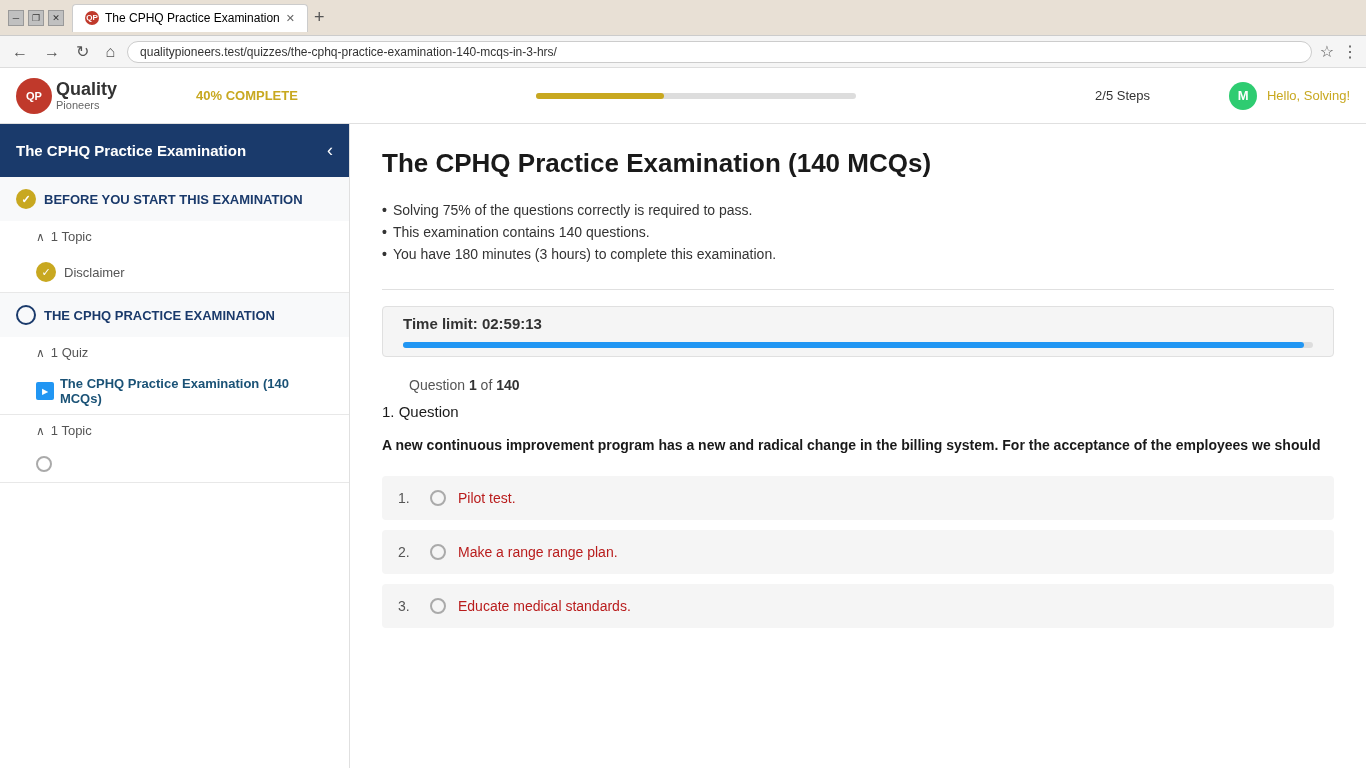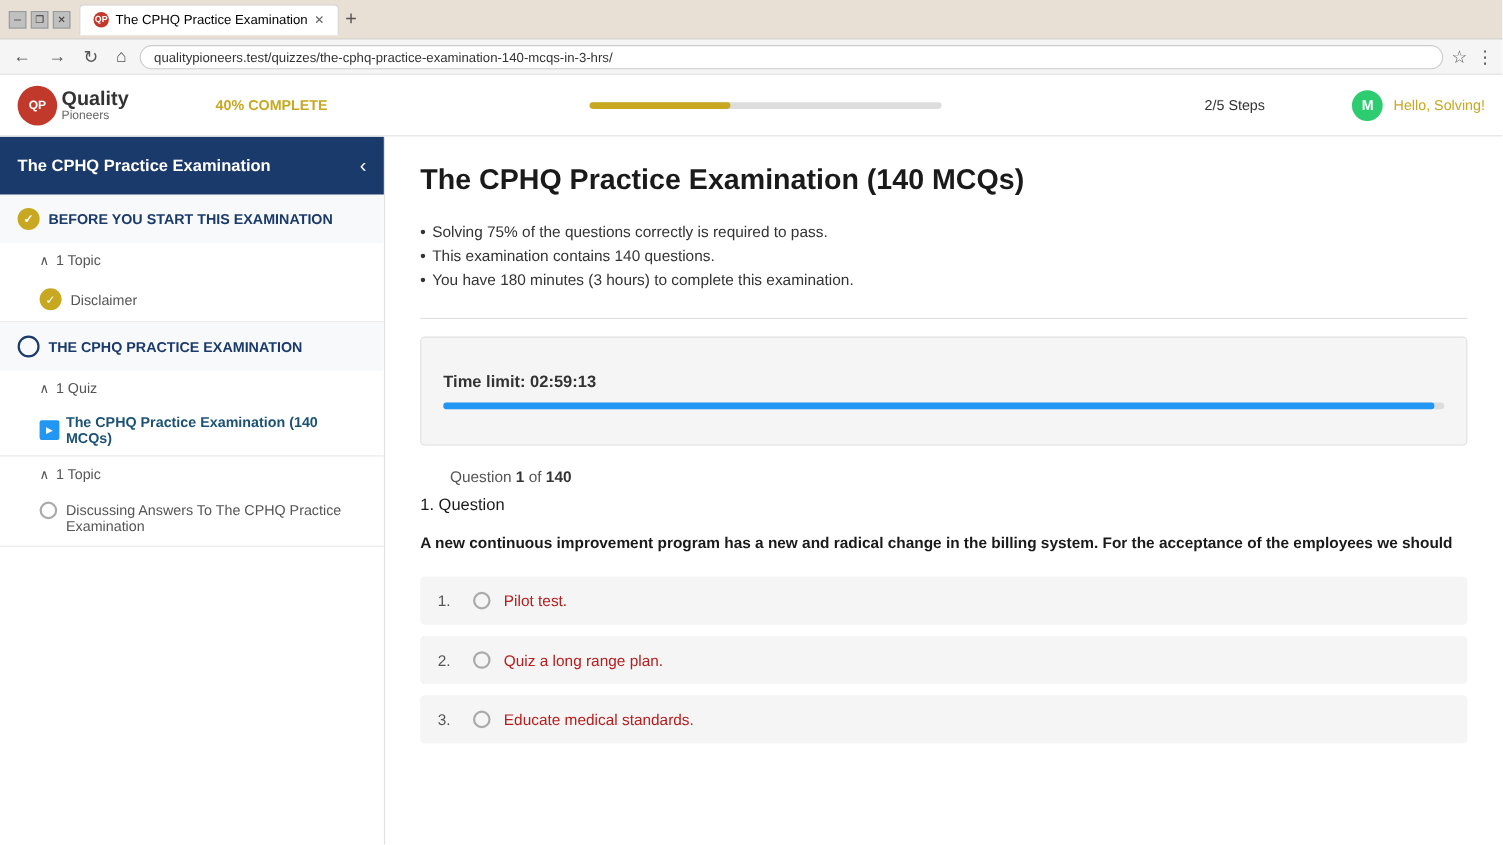--- a/index.html
+++ b/index.html
@@ -322,21 +322,21 @@
     .divider {
       border: none;
       border-top: 1px solid #e0e0e0;
       margin: 16px 0;
     }
 
     .timer-box {
       background: #f5f5f5;
       border: 1px solid #e0e0e0;
       border-radius: 4px;
-      padding: 32px 20px;
+      padding: 8px 20px;
       margin-bottom: 20px;
     }
     .timer-label {
       font-size: 15px;
       font-weight: bold;
       color: #333;
       margin-bottom: 10px;
     }
     .timer-bar-container {
       height: 6px;
@@ -493,21 +493,20 @@
         </div>
       </div>
 
       <div class="sidebar-section">
         <div class="sidebar-sub-item">
           <span style="font-size:12px;">∧</span>
           <span>1 Topic</span>
         </div>
         <div class="discussing-item">
           <div class="circle-icon-gray" style="min-width:16px;width:16px;height:16px;"></div>
-          <span>Discussing Answers To The CPHQ Practice Examination</span>
         </div>
       </div>
     </div>
 
     <div class="main-content">
       <h1 class="exam-title">The CPHQ Practice Examination (140 MCQs)</h1>
 
       <ul class="info-list">
         <li>
             <span>Solving 75% of the questions correctly is required to pass.</span>
@@ -539,21 +538,21 @@
 
       <div class="answer-option">
         <span class="option-number">1.</span>
         <div class="option-radio"></div>
         <span class="option-text">Pilot test.</span>
       </div>
 
       <div class="answer-option">
         <span class="option-number">2.</span>
         <div class="option-radio"></div>
-        <span class="option-text">Quiz a long range plan.</span>
+        <span class="option-text">Make a range range plan.</span>
       </div>
 
       <div class="answer-option">
         <span class="option-number">3.</span>
         <div class="option-radio"></div>
         <span class="option-text">Educate medical standards.</span>
       </div>
     </div>
   </div>
 </div>

